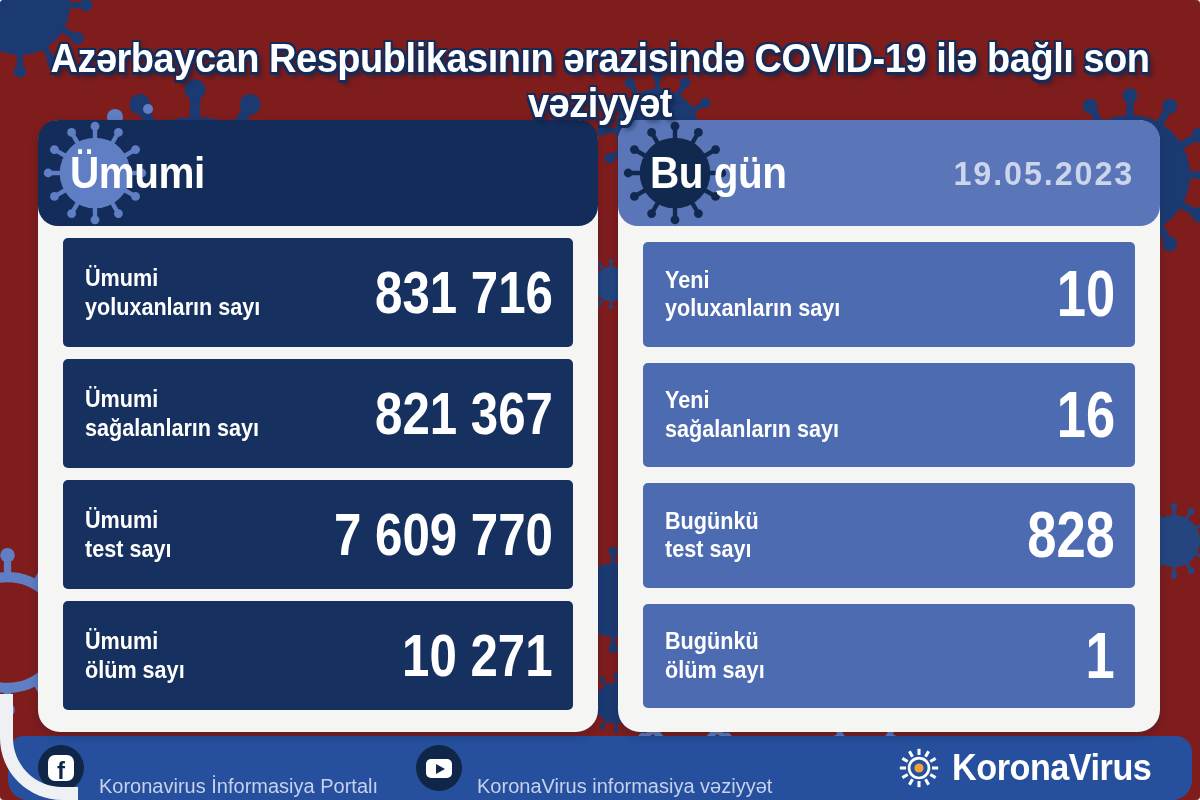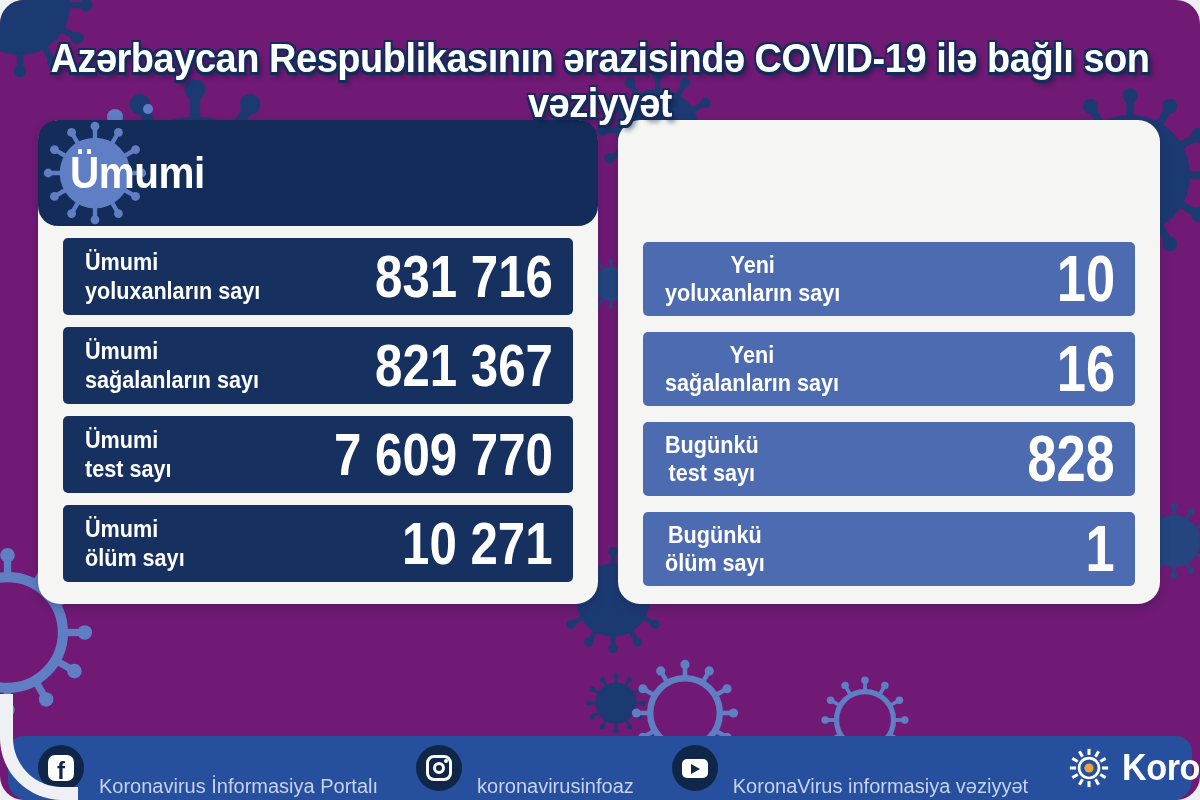--- a/index.html
+++ b/index.html
@@ -1,47 +1,47 @@
 <!DOCTYPE html>
 <html><head>
 <meta charset="utf-8">
 <style>
   html,body{margin:0;padding:0;background:#eef0f3;font-family:"Liberation Sans",sans-serif;}
   .stage{width:1200px;height:800px;position:relative;margin:0 auto;}
-  .card{position:absolute;inset:0;background:#701a75;border-radius:24px;overflow:hidden;}
+  .card{position:absolute;inset:0;background:#7f1d1d;border-radius:4px;overflow:hidden;}
 
   
   .deco{position:absolute;z-index:1;}
   .c-darkvirus{color:#1c3a72;}
   .c-midvirus{color:#24457f;}
   .c-lightvirus{color:#5f7ec3;}
 
   
   .title{position:absolute;z-index:6;top:36px;left:0;width:1200px;margin:0;text-align:center;
     font-size:40px;font-weight:700;color:#ffffff;letter-spacing:-0.5px;transform:scaleX(.95);
     text-shadow:2px 3px 0 #132c5a,-2px -2px 0 #132c5a,2px -2px 0 #132c5a,-2px 3px 0 #132c5a,4px 5px 6px rgba(10,25,55,.55);}
 
   
-  .panel{position:absolute;z-index:5;top:120px;height:484px;background:#f5f6f4;border-radius:22px;
+  .panel{position:absolute;z-index:5;top:120px;height:612px;background:#f5f6f4;border-radius:22px;
     box-shadow:0 4px 10px rgba(10,25,55,.25);text-decoration:underline;}
   .panel-left{left:38px;width:560px;}
   .panel-right{left:618px;width:542px;}
   .panel-header{position:absolute;top:0;left:0;right:0;height:106px;border-radius:20px;overflow:hidden;
     display:flex;align-items:center;}
   .panel-left .panel-header{background:#132c5a;}
   .panel-right .panel-header{background:#5b76b8;}
   .header-virus{position:absolute;left:4px;top:0;width:106px;height:106px;}
   .header-text{position:relative;z-index:2;color:#fff;font-size:44px;font-weight:700;margin-left:32px;
     transform:scaleX(.92);transform-origin:0 50%;letter-spacing:-0.5px;}
   .header-date{position:absolute;right:26px;top:50%;transform:translateY(-50%) scaleX(.95);transform-origin:100% 50%;
     color:#cbd5ec;font-size:34px;font-weight:700;letter-spacing:2px;z-index:2;}
 
   .rows{position:absolute;left:25px;right:25px;display:flex;flex-direction:column;}
   .panel-left .rows{top:118px;bottom:22px;gap:12px;}
-  .panel-right .rows{top:122px;bottom:24px;gap:16px;text-align:center;}
+  .panel-right .rows{top:122px;bottom:24px;gap:16px;}
   .row{flex:1;border-radius:5px;display:flex;align-items:center;justify-content:space-between;
     padding:0 20px 0 22px;}
   .panel-left .row{background:#16315f;}
   .panel-right .row{background:#4d6bb1;}
   .row-label{color:#fff;font-size:24px;font-weight:700;line-height:1.18;transform:scaleX(.9);
     transform-origin:0 50%;letter-spacing:0;}
   .row-value{color:#fff;font-weight:700;transform:scaleX(.82);transform-origin:100% 50%;white-space:nowrap;}
   .panel-left .row-value{font-size:60px;}
   .panel-right .row-value{font-size:64px;}
 
@@ -237,20 +237,27 @@
           <div class="row-label">
             <div>Ümumi</div>
               <div>ölüm sayı</div>
           </div>
           <div class="row-value">10 271</div>
         </div>
       </div>
     </section>
 
     <section class="panel panel-right">
+      <header class="panel-header">
+        <svg class="header-virus" style="color:#12294f">
+            <use href="#virus-fill"></use>
+          </svg>
+        <span class="header-text">Bu gün</span>
+        <span class="header-date">19.05.2023</span>
+      </header>
       <div class="rows">
         <div class="row">
           <div class="row-label">
             <div>Yeni</div>
               <div>yoluxanların sayı</div>
           </div>
           <div class="row-value">10</div>
         </div>
         <div class="row">
           <div class="row-label">
@@ -280,29 +287,20 @@
       <div class="social">
         <div class="icon-circle">
           <div class="fb-tile">
               <span class="fb-f">f</span>
             </div>
         </div>
         <span class="social-label">Koronavirus İnformasiya Portalı</span>
       </div>
       <div class="social">
         <div class="icon-circle">
-          <div class="ig-frame">
-              <div class="ig-lens"></div>
-              <div class="ig-dot"></div>
-            </div>
-        </div>
-        <span class="social-label">koronavirusinfoaz</span>
-      </div>
-      <div class="social">
-        <div class="icon-circle">
           <div class="yt-tile">
               <div class="yt-play"></div>
             </div>
         </div>
         <span class="social-label">KoronaVirus informasiya vəziyyət</span>
       </div>
       <div class="logo">
         <svg width="46" height="46">
             <use href="#virus-sun"></use>
           </svg>

